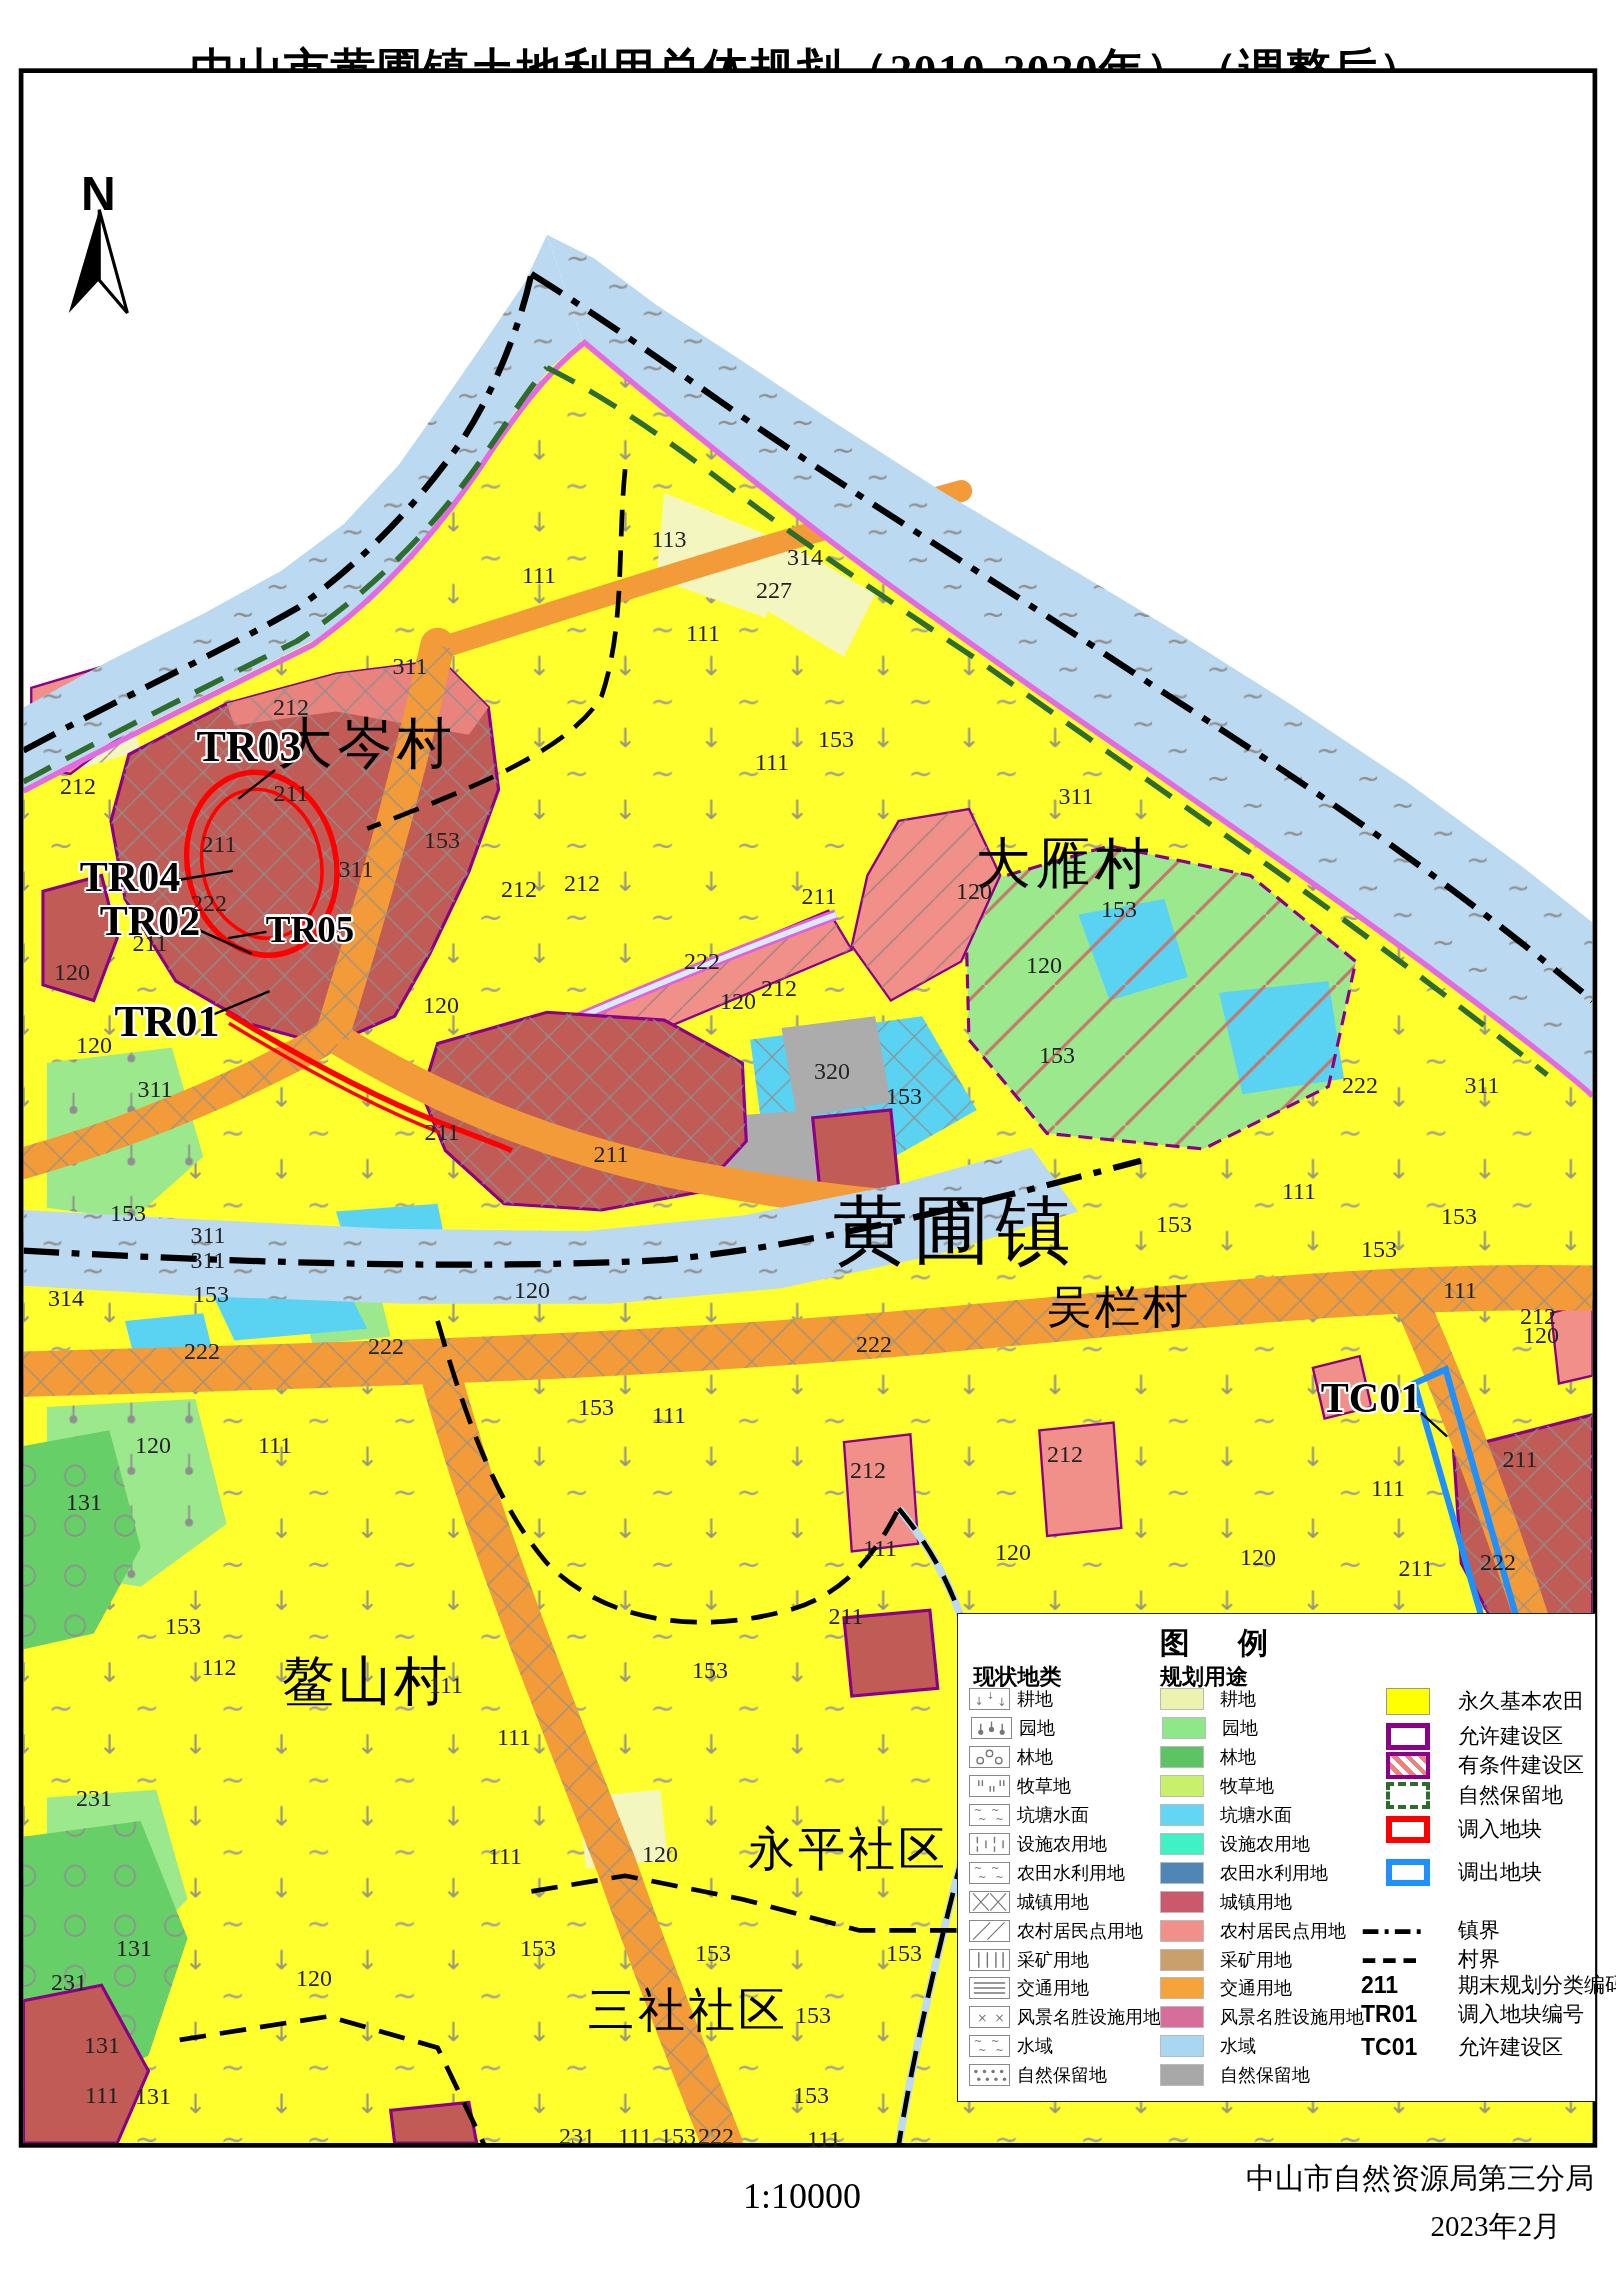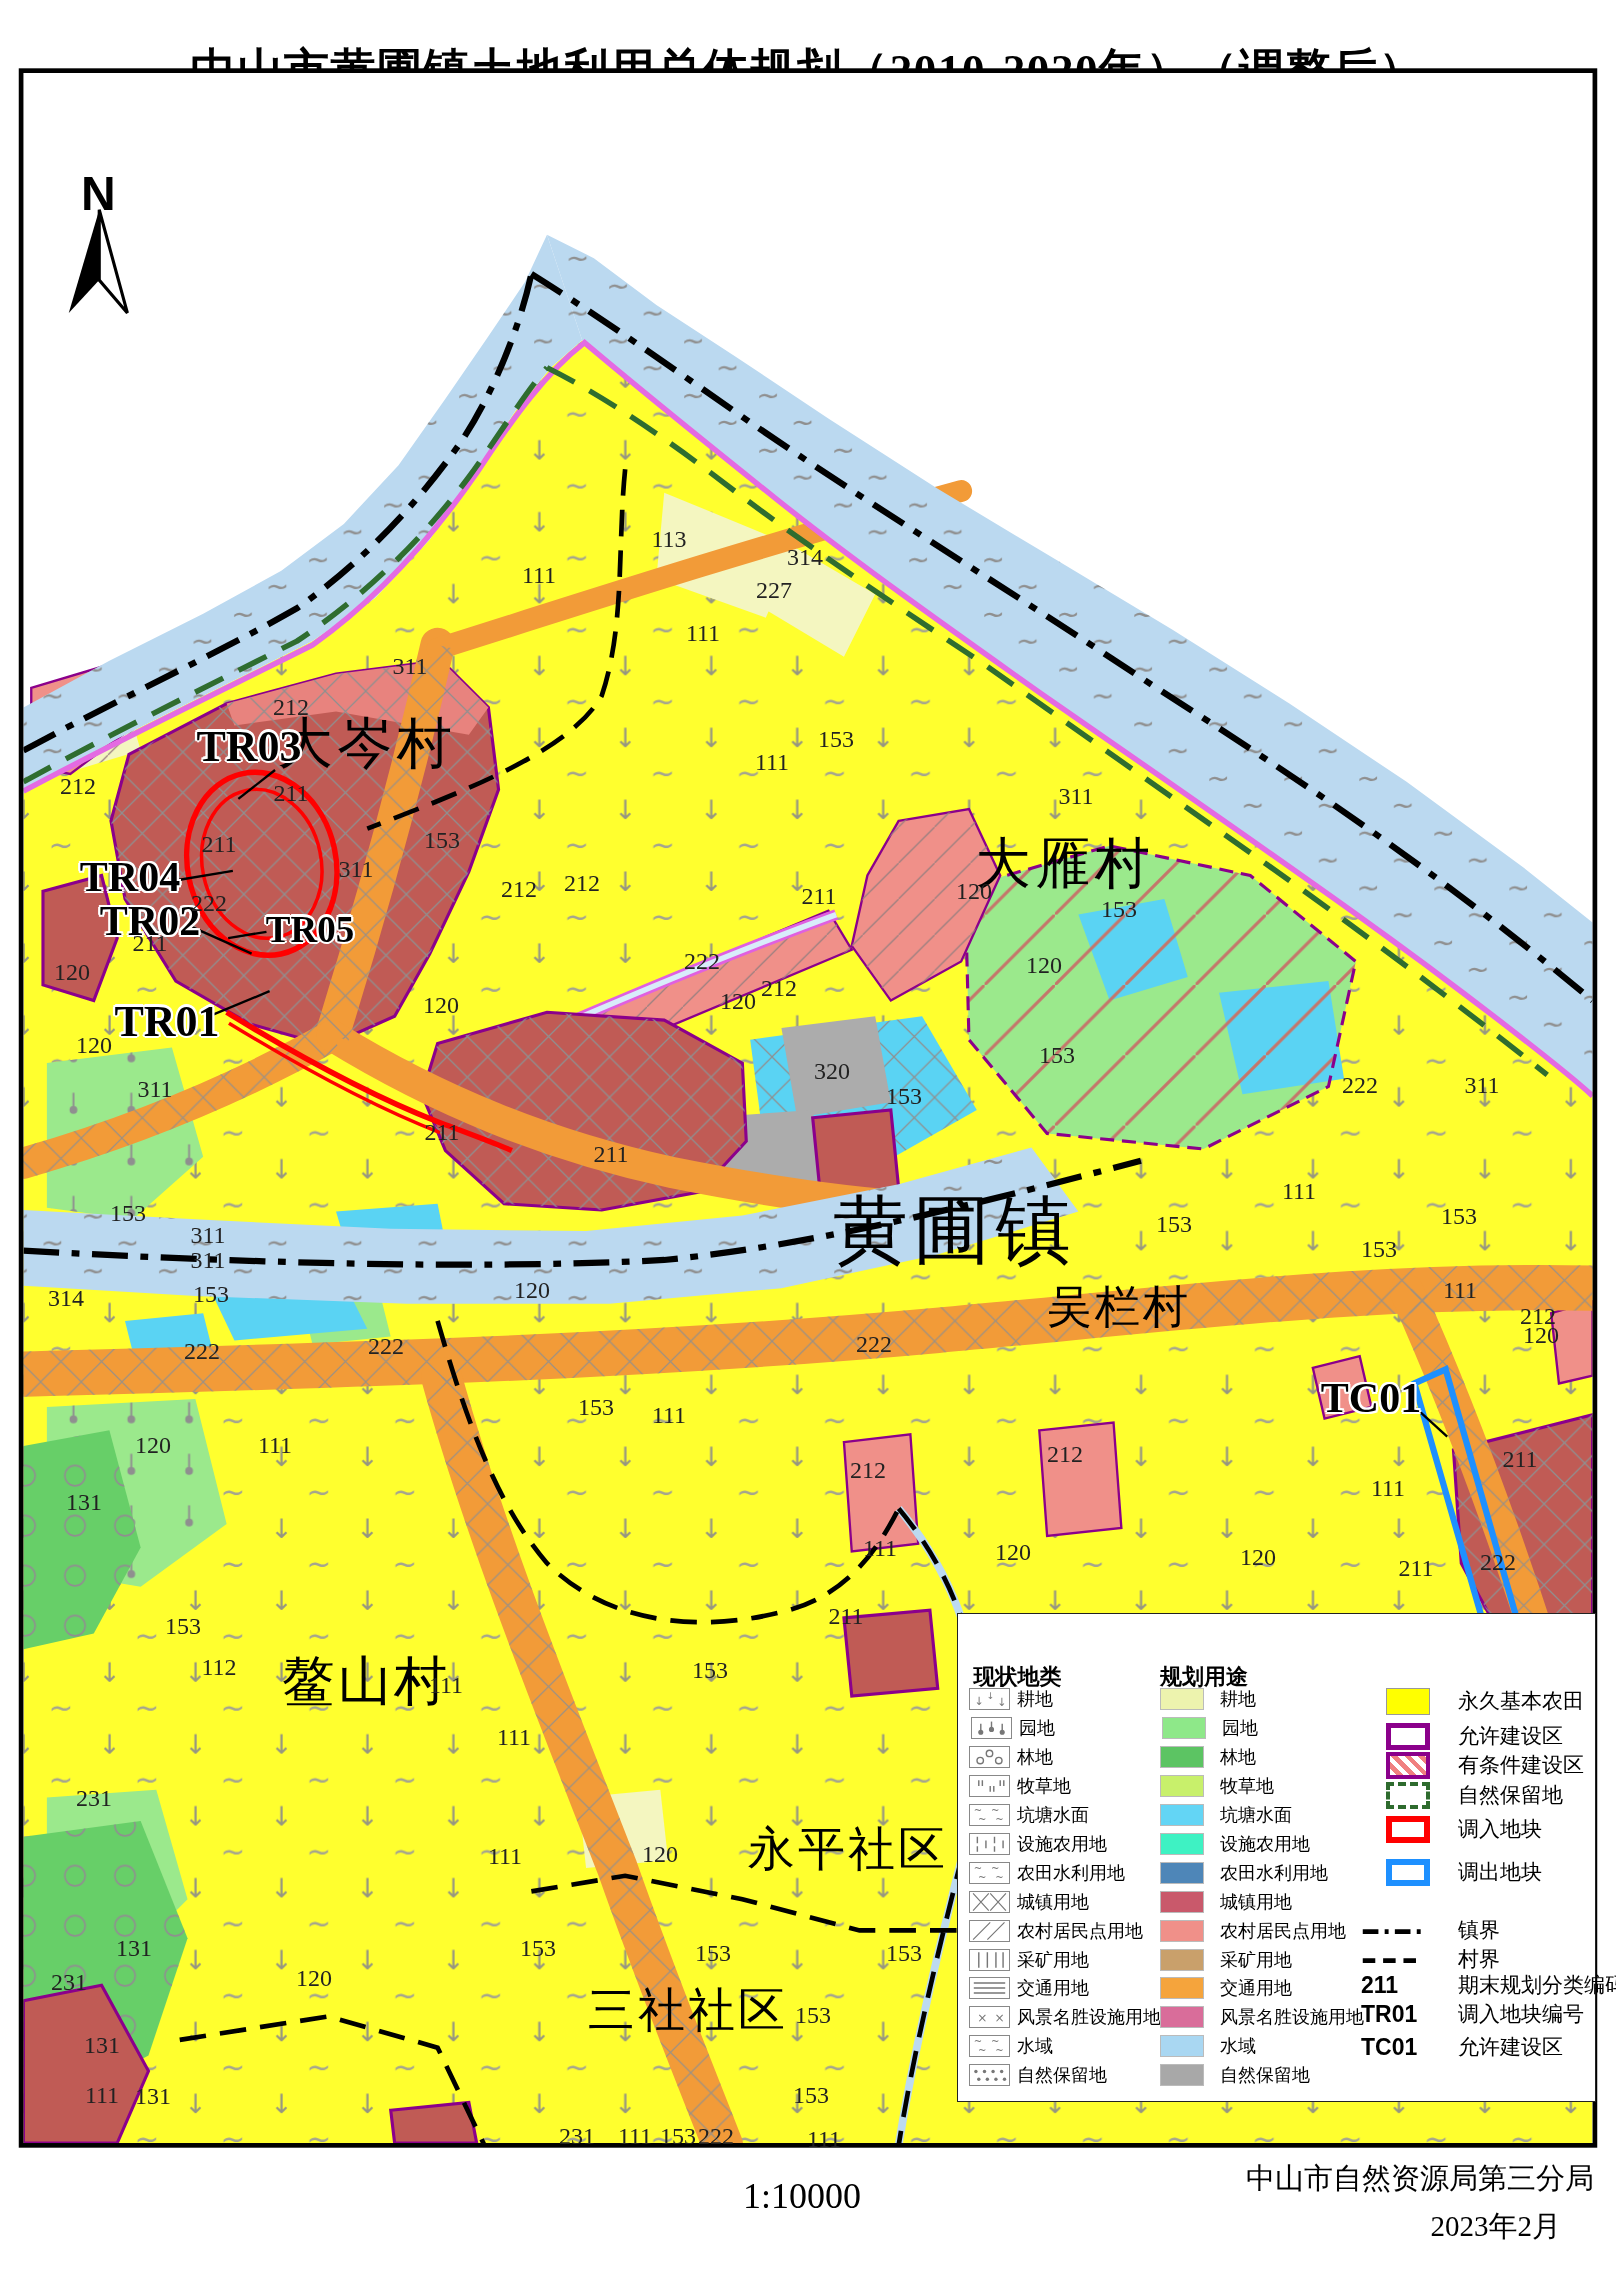--- a/index.html
+++ b/index.html
@@ -350,20 +350,21 @@
       <span class="code" style="left: 811px; top: 2095px;">153</span>
       <span class="code" style="left: 577px; top: 2136px;">231</span>
       <span class="code" style="left: 635px; top: 2136px;">111</span>
       <span class="code" style="left: 678px; top: 2136px;">153</span>
       <span class="code" style="left: 716px; top: 2136px;">222</span>
       <span class="code" style="left: 824px; top: 2139px;">111</span>
       <span class="code" style="left: 1521px; top: 1640px;">211</span>
     </div>
 
   <div class="legend">
+    <div class="lg-title">图 例</div>
     <div class="lg-head" style="left:15.6px;top:48px;">现状地类</div>
     <div class="lg-head" style="left:202px;top:48px;">规划用途</div>
     <div id="legend-rows">
         <div class="lg-row" style="top: 74px; left: 0px; width: 100%;">
           <div class="sw-cur">
             <svg viewBox="0 0 50 28">
               <text x="4" y="22" font-size="16" fill="#777" font-family="DejaVu Sans,sans-serif">↓</text>
               <text x="21" y="14" font-size="13" fill="#777" font-family="DejaVu Sans,sans-serif">↓</text>
               <text x="36" y="24" font-size="16" fill="#777" font-family="DejaVu Sans,sans-serif">↓</text>
             </svg>

